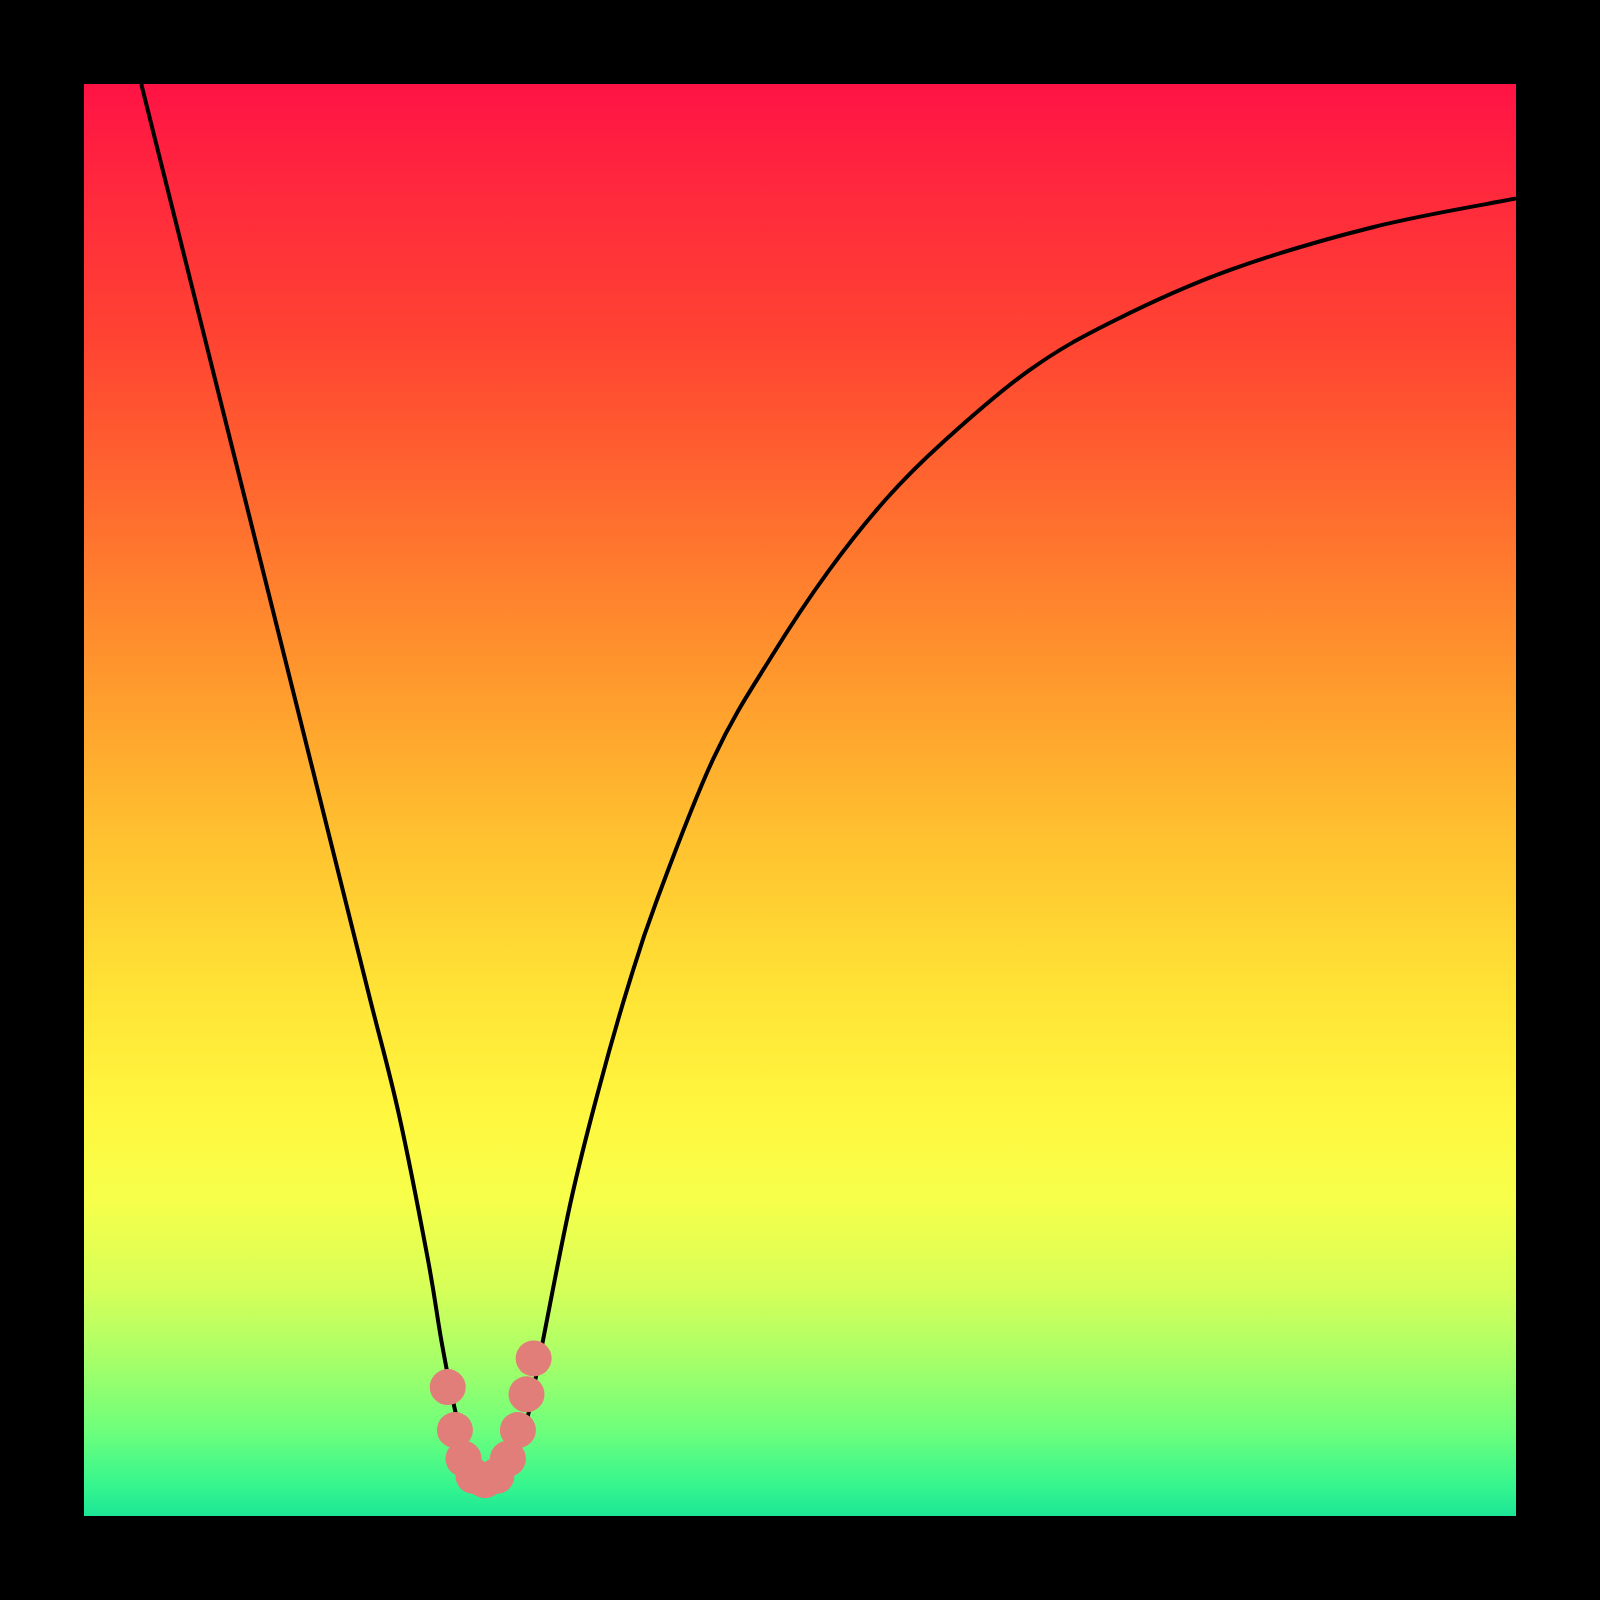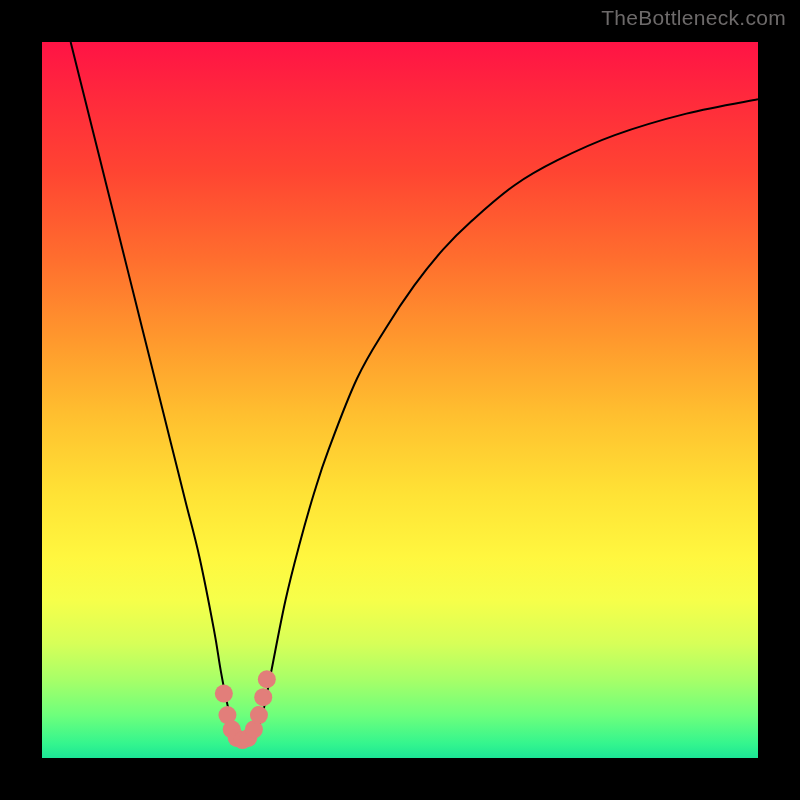--- a/index.html
+++ b/index.html
@@ -88,15 +88,14 @@
           <circle cx="200.48000000000002" cy="698.1" r="9" fill="#e27e7a"></circle>
           <circle cx="206.20800000000003" cy="695.952" r="9" fill="#e27e7a"></circle>
           <circle cx="211.93600000000004" cy="687.36" r="9" fill="#e27e7a"></circle>
           <circle cx="216.948" cy="673.04" r="9" fill="#e27e7a"></circle>
           <circle cx="221.244" cy="655.14" r="9" fill="#e27e7a"></circle>
           <circle cx="224.824" cy="637.24" r="9" fill="#e27e7a"></circle>
         </g>
     </svg>
   </div>
 
-  <div class="watermark">TheBottleneck.com</div>
 
 </div>
 
 </body></html>

